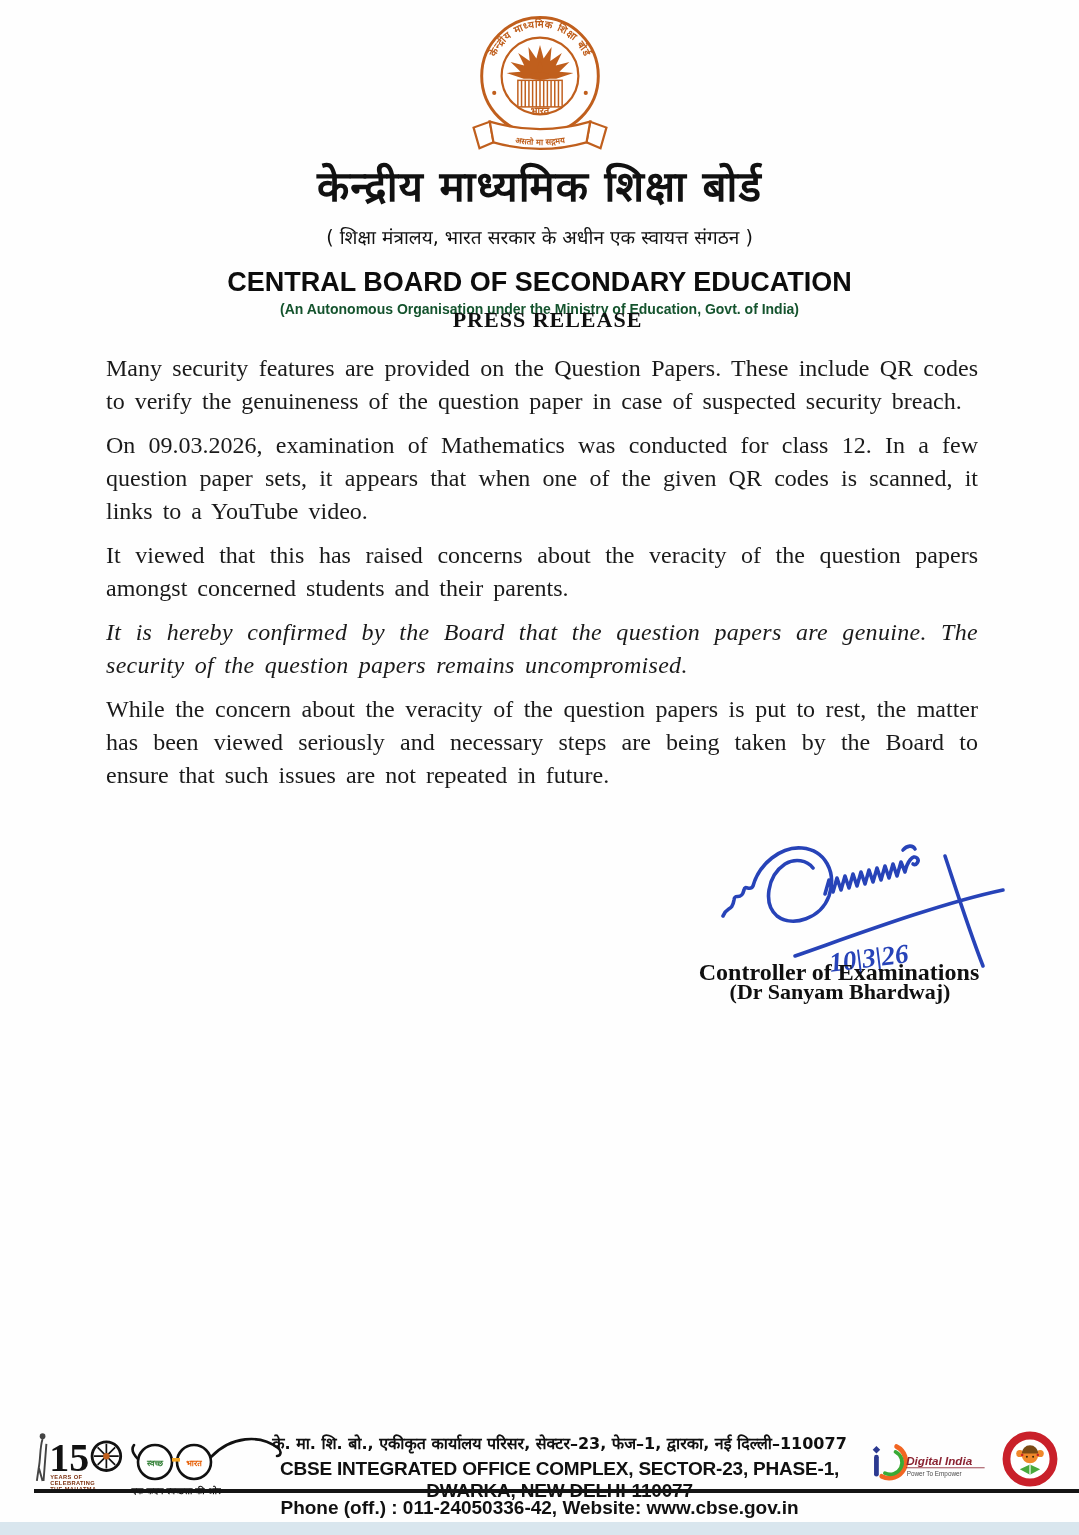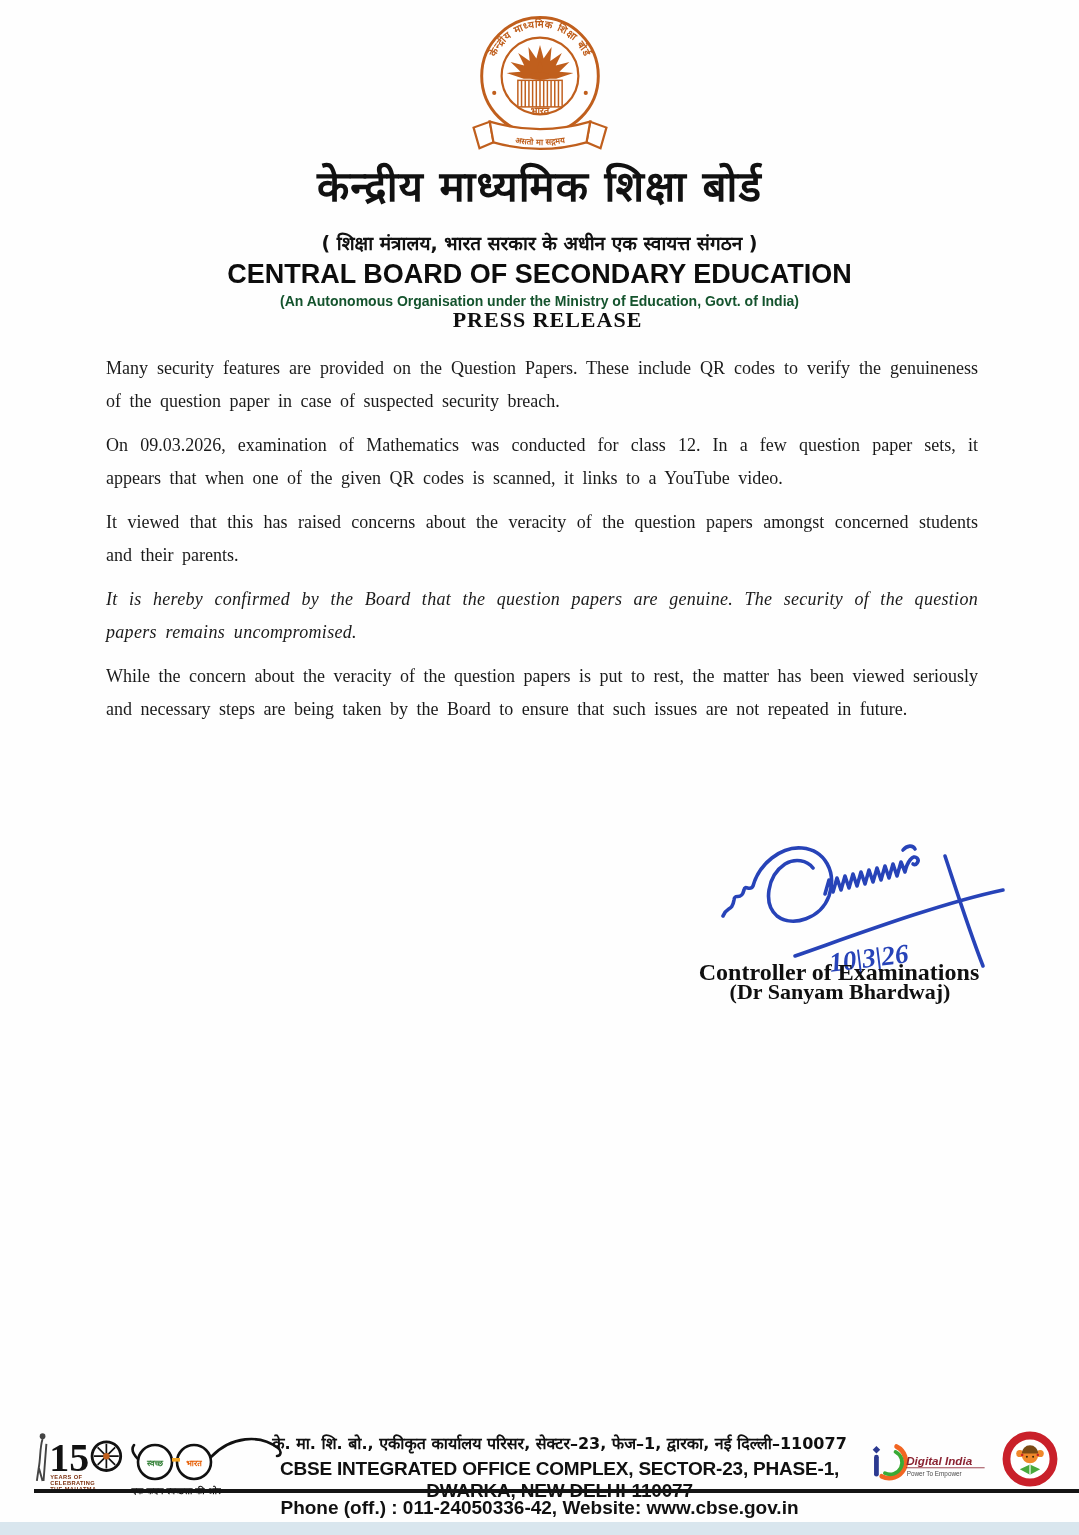--- a/index.html
+++ b/index.html
@@ -14,46 +14,46 @@
   }
   
   .header{position:absolute;top:0;left:0;right:0;text-align:center;}
   .emblem{margin:8px auto 0;display:block;}
   .title-hi{
     font-size:42px;font-weight:700;line-height:1.05;margin-top:2px;
     font-family:"DejaVu Sans","Liberation Serif",serif;
     letter-spacing:1px;color:#111;
   }
   .subtitle-hi{
-    font-size:19px;font-weight:700;margin-top:21px;
+    font-size:19px;font-weight:400;margin-top:15px;
     font-family:"DejaVu Sans","Liberation Serif",serif;color:#111;
   }
   .title-en{
-    font-size:27px;font-weight:700;margin-top:3px;letter-spacing:0;
+    font-size:27px;font-weight:700;margin-top:17px;letter-spacing:0;
     font-family:"Liberation Sans","DejaVu Sans",sans-serif;color:#0d0d0d;
   }
   .subtitle-en{
     font-size:14px;font-weight:700;margin-top:3px;
     font-family:"Liberation Sans","DejaVu Sans",sans-serif;color:#14532d;
   }
   
   .ref-row{
     position:absolute;top:257px;left:106px;right:100px;
     display:flex;justify-content:space-between;
     font-size:22px;color:#161616;
   }
   .press-heading{
     position:absolute;top:307px;left:16px;right:0;text-align:center;
     font-size:22px;font-weight:700;letter-spacing:1px;color:#0f0f0f;
   }
   
   .body-block{position:absolute;top:352px;left:106px;width:872px;}
   .body-block p{
     margin:0 0 11px 0;
-    font-size:18px;line-height:33px;
+    font-size:24px;line-height:33px;
     text-align:justify;word-spacing:4px;color:#1a1a1a;
   }
   .para-emphasis{
     font-weight:400;font-style:italic;letter-spacing:.3px;
   }
   
   .sig-wrap{position:absolute;top:838px;right:60px;width:330px;}
   .sig-svg{display:block;margin-left:18px;}
   .sig-name{
     position:absolute;top:933px;right:89px;width:300px;text-align:center;

